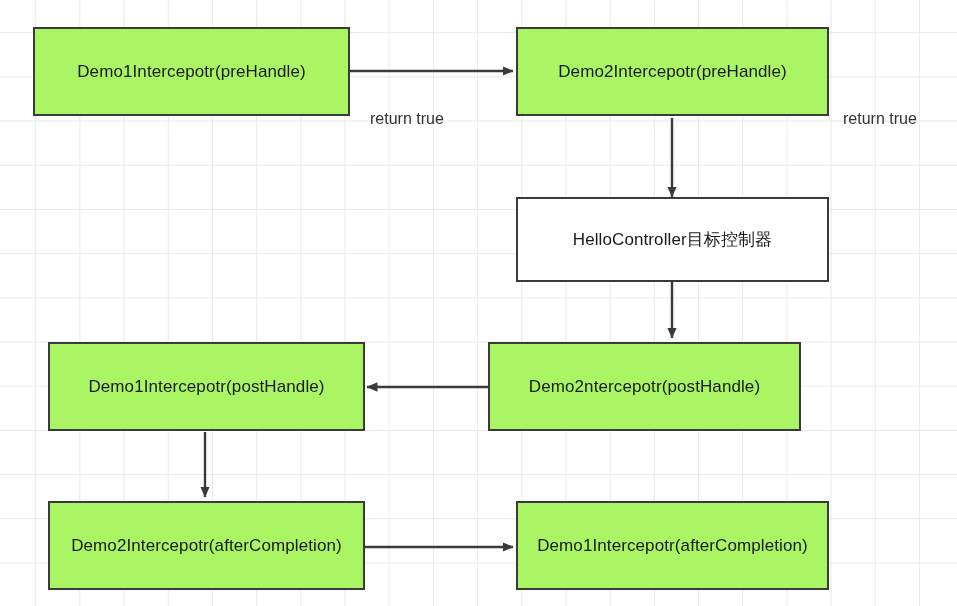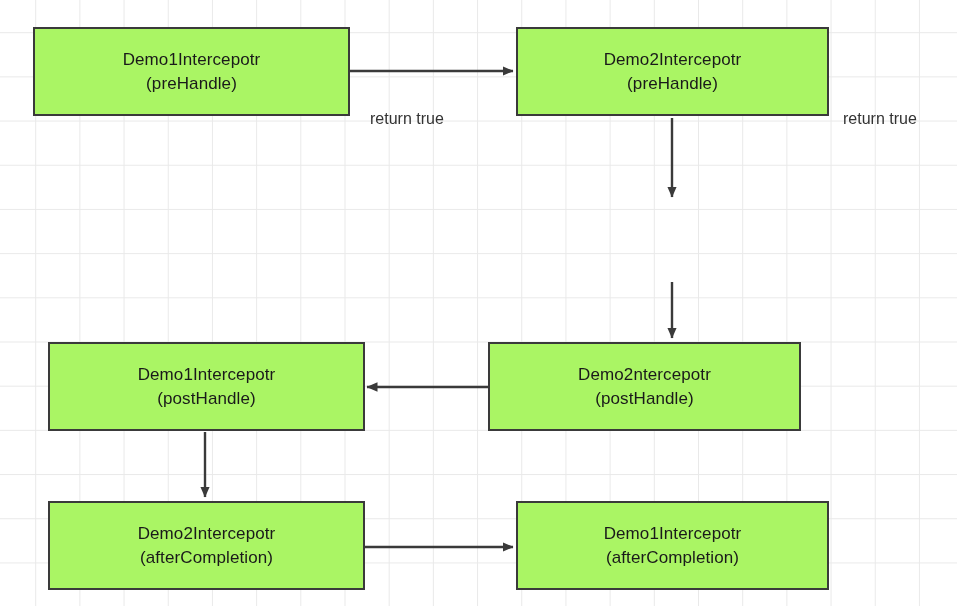--- a/index.html
+++ b/index.html
@@ -20,21 +20,21 @@
       linear-gradient(to right, #e9e9e9 1px, transparent 1px),
       linear-gradient(to bottom, #e9e9e9 1px, transparent 1px);
     background-size: 44.2px 44.2px;
     background-position: -9px -12px;
   }
   .node {
     position: absolute;
     box-sizing: border-box;
     border: 2px solid #3a3a3a;
     display: flex;
-    flex-direction: column;
+    flex-direction: row;
     align-items: center;
     justify-content: center;
     text-align: center;
     color: #1a1a1a;
     font-size: 17px;
     line-height: 1.38;
     letter-spacing: 0.1px;
   }
   .node.green {
     background: #aaf564;
@@ -104,20 +104,24 @@
   <div class="node green" style="left:33px; top:27px; width:317px; height:89px;">
     <span class="l1">Demo1Intercepotr</span>
     <span class="l2">(preHandle)</span>
   </div>
 
   <div class="node green" style="left:516px; top:27px; width:313px; height:89px;">
     <span class="l1">Demo2Intercepotr</span>
     <span class="l2">(preHandle)</span>
   </div>
 
+  <div class="node white" style="left:516px; top:197px; width:313px; height:85px;">
+    <span class="l1">HelloController</span>
+    <span class="l2">目标控制器</span>
+  </div>
 
   <div class="node green" style="left:488px; top:342px; width:313px; height:89px;">
     <span class="l1">Demo2ntercepotr</span>
     <span class="l2">(postHandle)</span>
   </div>
 
   <div class="node green" style="left:48px; top:342px; width:317px; height:89px;">
     <span class="l1">Demo1Intercepotr</span>
     <span class="l2">(postHandle)</span>
   </div>

